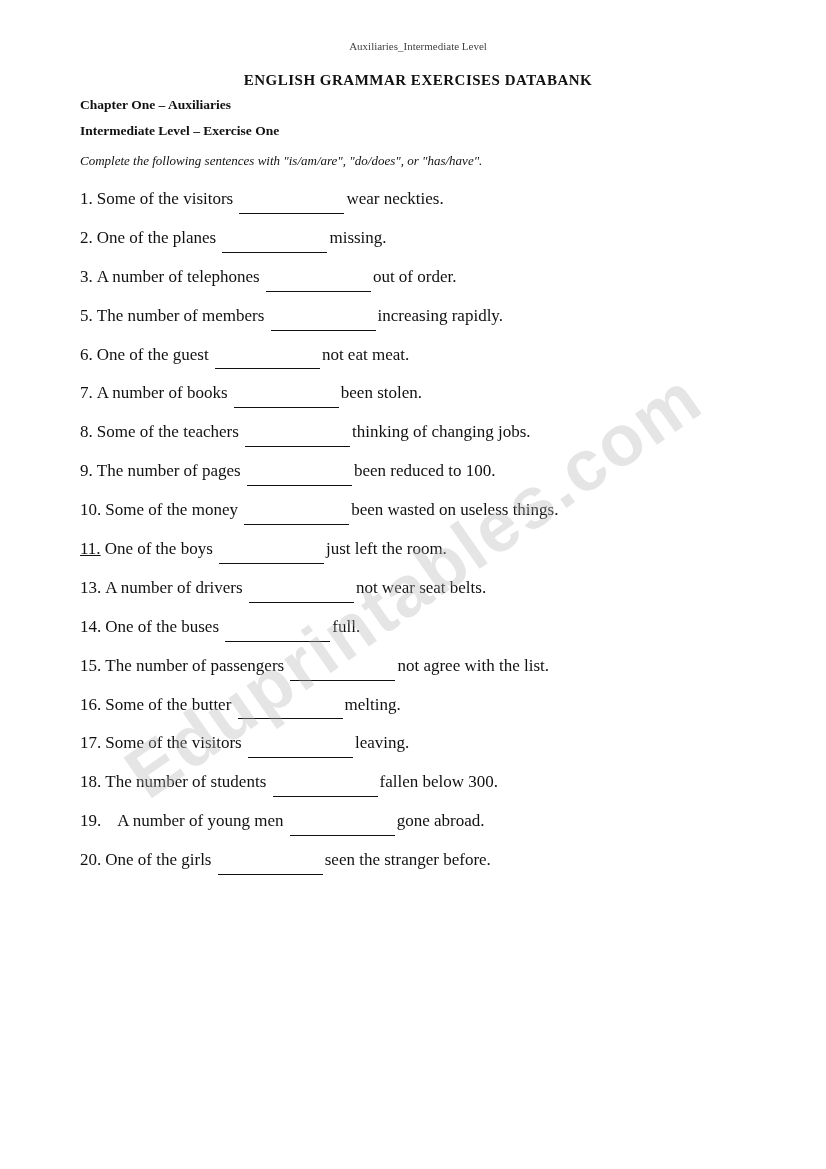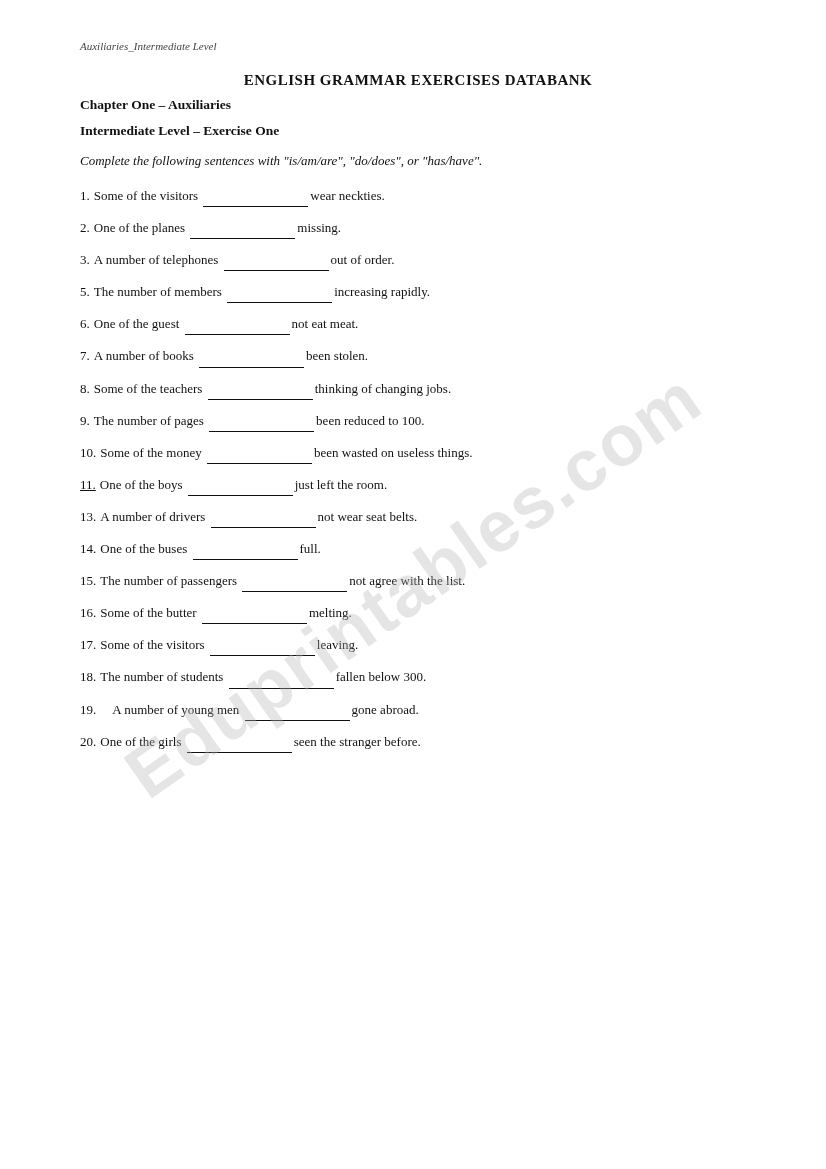--- a/index.html
+++ b/index.html
@@ -28,25 +28,24 @@
       color: rgba(180, 180, 180, 0.35);
       font-family: Arial, sans-serif;
       font-weight: bold;
       pointer-events: none;
       white-space: nowrap;
       z-index: 10;
       letter-spacing: 2px;
     }
 
     .header-right {
-      text-align: left;
+      text-align: center;
       font-size: 11px;
       color: #444;
       margin-bottom: 20px;
-      font-style: italic;
     }
 
     .main-title {
       text-align: center;
       font-weight: bold;
       font-size: 15px;
       margin-bottom: 8px;
       letter-spacing: 0.5px;
     }
 
@@ -63,21 +62,21 @@
     }
 
     .exercise-list {
       list-style: none;
       padding: 0;
     }
 
     .exercise-list li {
       margin-bottom: 10px;
       line-height: 1.7;
-      font-size: 13px;
+      font-size: 17px;
     }
 
     .blank {
       display: inline-block;
       border-bottom: 1px solid #111;
       width: 105px;
       margin: 0 2px;
       vertical-align: bottom;
     }
   </style>

